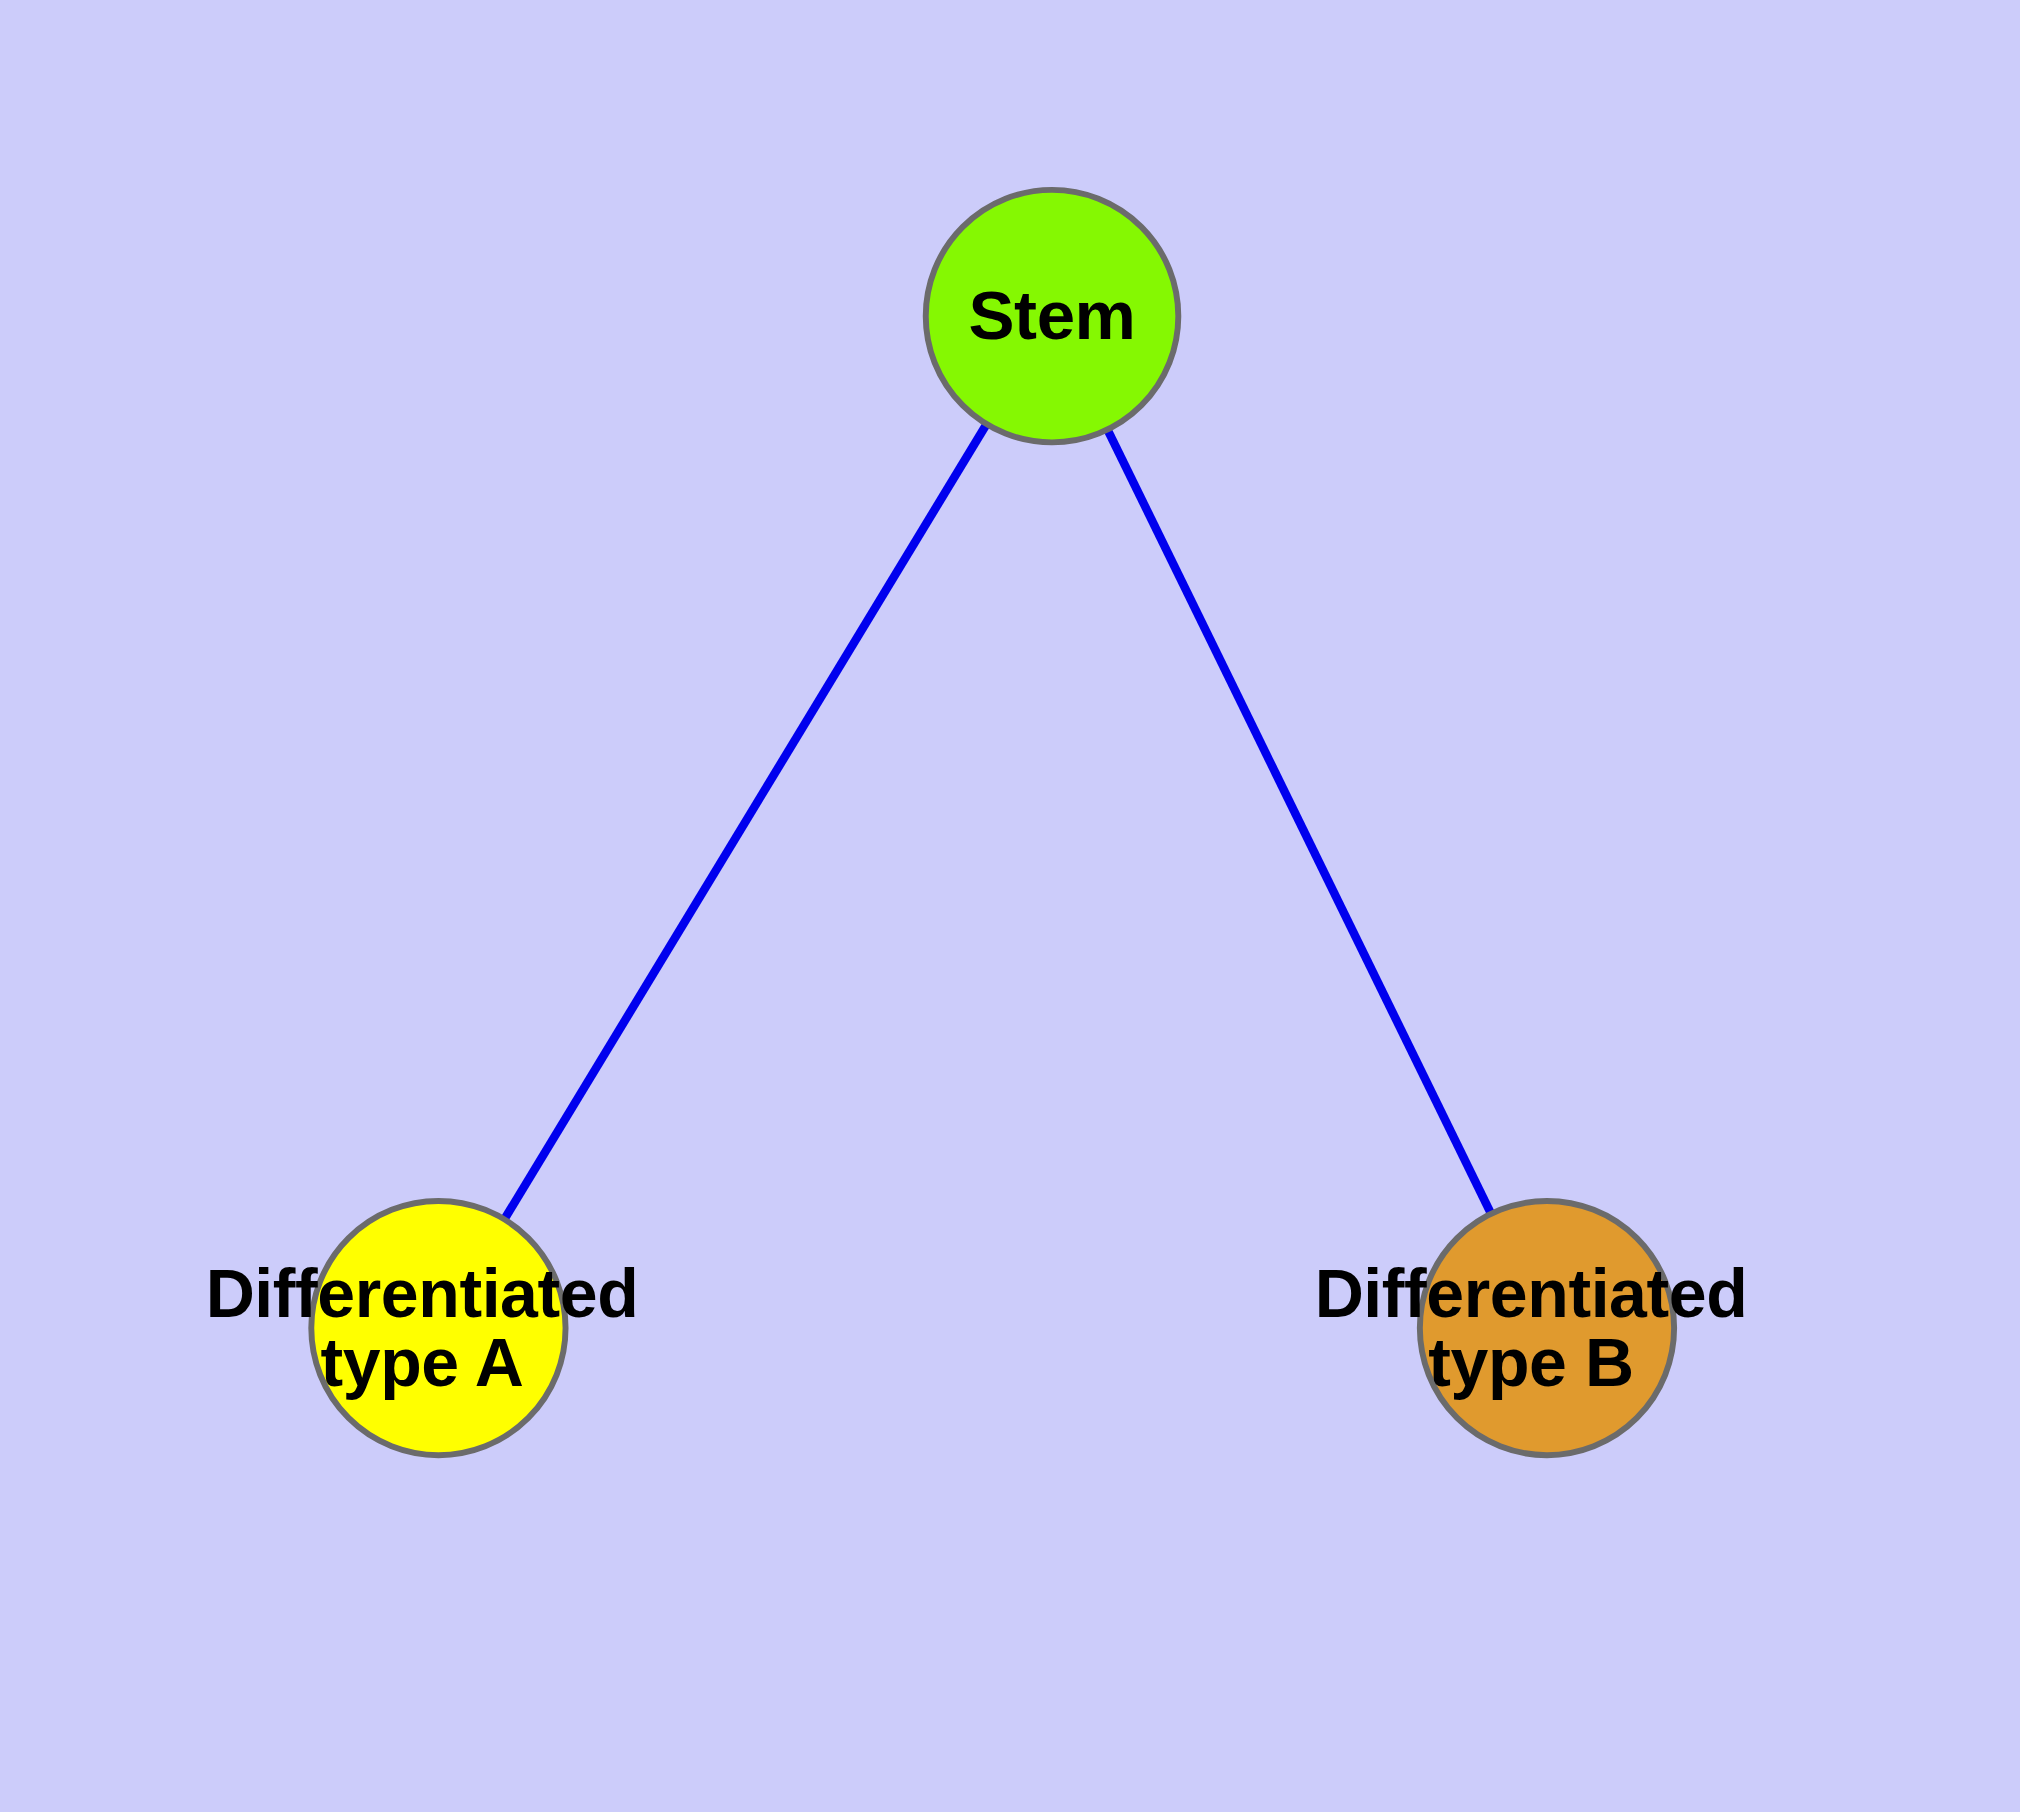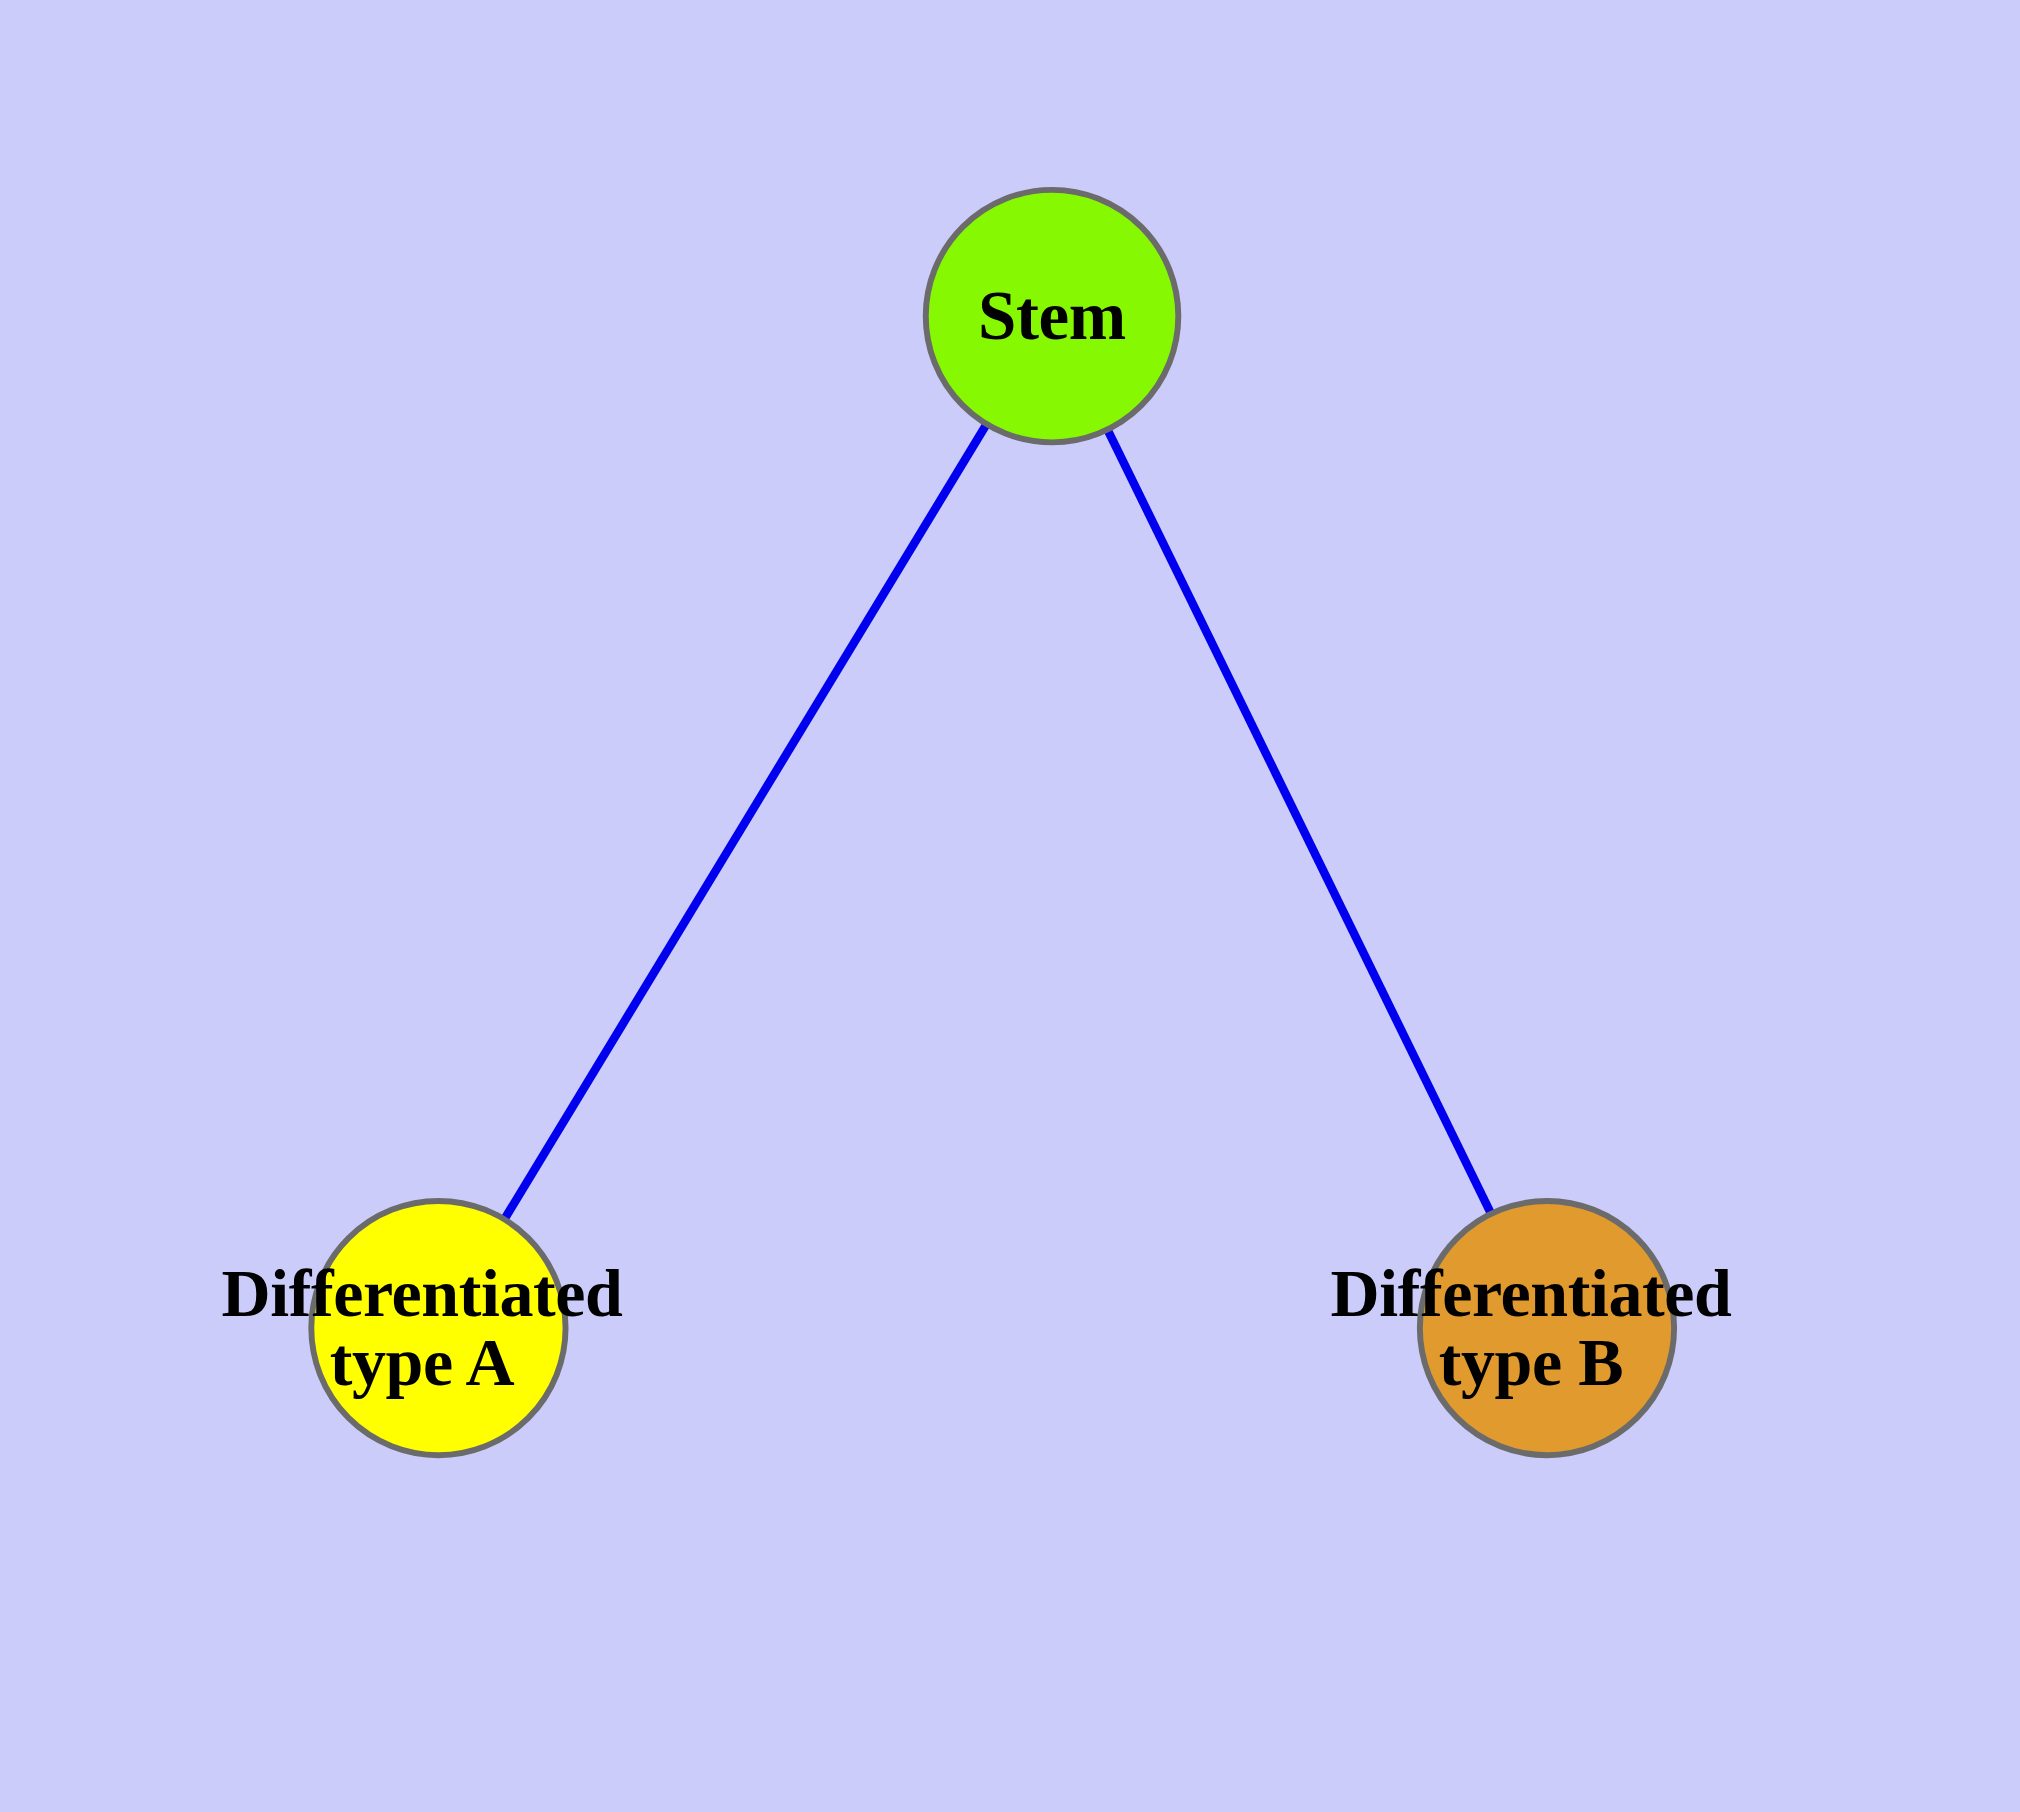--- a/index.html
+++ b/index.html
@@ -6,21 +6,21 @@
   html, body {
     margin: 0;
     padding: 0;
     background: #ccccfa;
   }
   #stage {
     position: relative;
     width: 2021px;
     height: 1812px;
     overflow: hidden;
-    font-family: Liberation Serif, serif;
+    font-family: Liberation Sans, sans-serif;
   }
   #graph-canvas {
     position: absolute;
     left: 0;
     top: 0;
     width: 2021px;
     height: 1812px;
     display: block;
   }
   .node-label {

